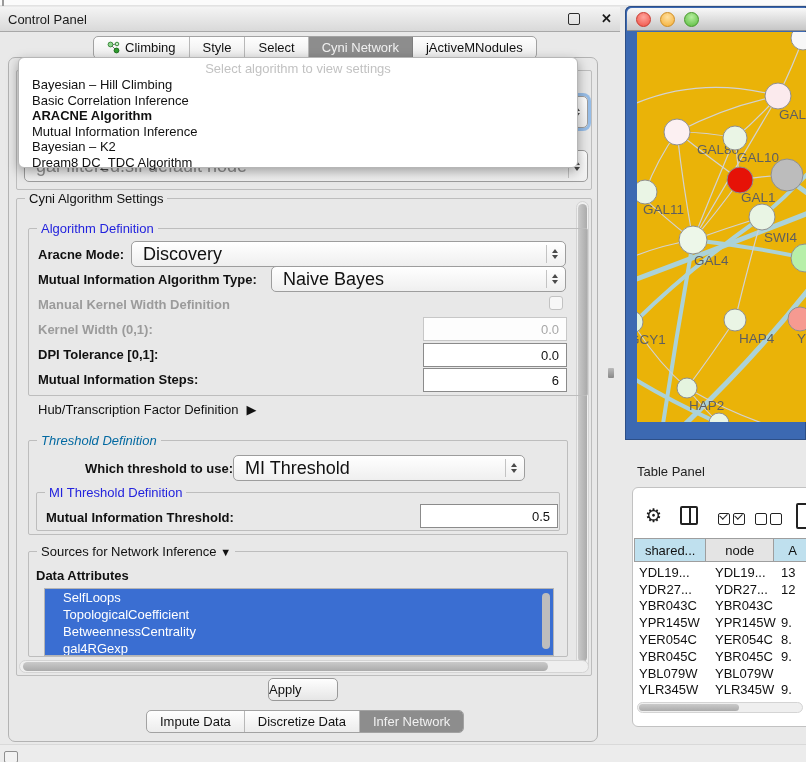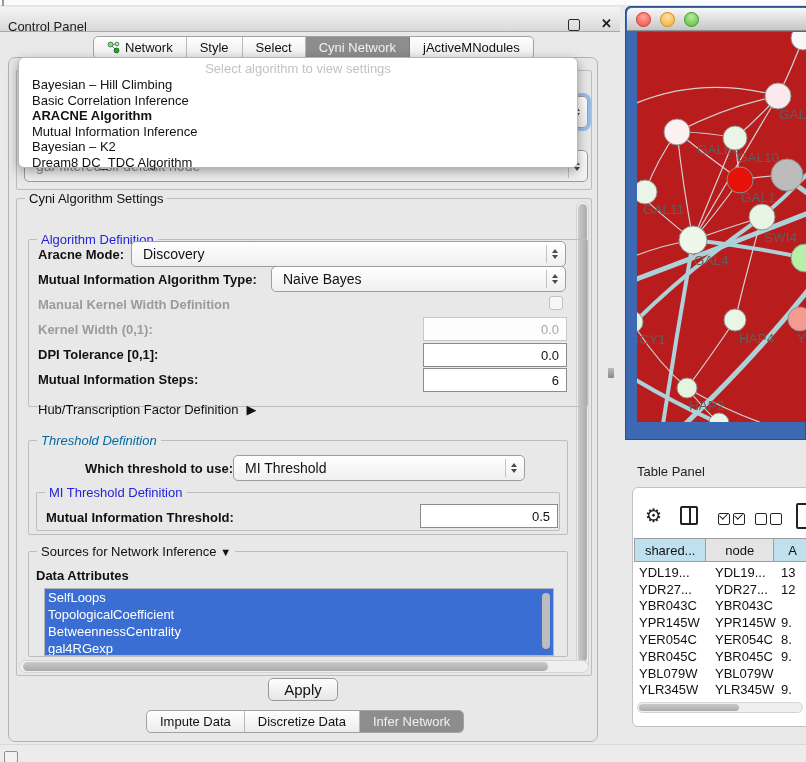--- a/index.html
+++ b/index.html
@@ -5,64 +5,64 @@
   html,body{margin:0;padding:0;}
   body{width:806px;height:762px;position:relative;overflow:hidden;
        font-family:"Liberation Sans",sans-serif;background:#e9e9e9;
        -webkit-font-smoothing:antialiased;}
   .abs{position:absolute;box-sizing:border-box;}
   .lbl{font-size:13px;color:#111;}
   .bold{font-weight:bold;}
   .dis{color:#9b9b9b;}
   
   .cp-titlebar{background:linear-gradient(#f4f4f4,#d9d9d9);border-bottom:1px solid #a8a8a8;
-               display:flex;padding:12px 8px;font-size:13px;color:#1a1a1a;gap:12px;}
+               display:flex;align-items:center;padding:12px 8px;font-size:13px;color:#1a1a1a;gap:12px;}
   .float-ic{width:10px;height:10px;border:1.5px solid #2c2c2c;border-radius:2px;}
   .close-ic{font-size:13px;font-weight:bold;color:#1a1a1a;line-height:10px;}
   
   .tabstrip{display:inline-flex;border:1px solid #a2a2a2;border-radius:5px;overflow:hidden;
             background:linear-gradient(#fefefe,#ececec);height:23px;align-items:stretch;}
   .tabseg{display:flex;align-items:center;gap:5px;padding:0 13px;font-size:13px;color:#111;
           border-right:1px solid #b8b8b8;white-space:nowrap;}
   .tabseg:last-child{border-right:none;}
   .tabseg.sel{background:#8d8d8d;color:#f1f1f1;border-right-color:#7f7f7f;}
   
   .cp-body{background:#e8e8e8;border:1px solid #b3b3b3;border-radius:7px;}
   .group{border:1px solid #bdbdbd;border-radius:2px;}
   .gtitle{position:absolute;top:-8px;left:8px;background:#e8e8e8;padding:0 4px;font-size:13px;}
   .t-blue{color:#2323dd;}
   .t-green{color:#0369a1;font-style:italic;}
   
   .combo{background:linear-gradient(#ffffff,#efefef);border:1px solid #9d9d9d;border-radius:5px;
-         display:flex;align-items:center;font-size:14px;color:#111;padding-left:11px;position:absolute;box-sizing:border-box;}
+         display:flex;align-items:center;font-size:18px;color:#111;padding-left:11px;position:absolute;box-sizing:border-box;}
   .stepper{position:absolute;right:3px;top:3px;bottom:3px;width:15px;border-left:1px solid #c3c3c3;
            display:flex;flex-direction:column;align-items:center;justify-content:center;gap:2px;}
   .tri-up{width:0;height:0;border-left:3.5px solid transparent;border-right:3.5px solid transparent;border-bottom:4.5px solid #4a4a4a;}
   .tri-dn{width:0;height:0;border-left:3.5px solid transparent;border-right:3.5px solid transparent;border-top:4.5px solid #4a4a4a;}
   .focusring{box-shadow:0 0 0 3px rgba(96,160,230,.6);}
   
   .field{background:#fff;border:1px solid #8b8b8b;font-size:13px;color:#111;text-align:right;
          padding:0 7px;display:flex;align-items:center;justify-content:flex-end;}
   .field.dis{border-color:#c7c7c7;color:#a7a7a7;background:#fdfdfd;}
   .chk{width:14px;height:14px;border:1px solid #c2c2c2;border-radius:3px;background:#f7f7f7;}
   
   .popup{background:#fff;border:1px solid #b6b6b6;border-radius:6px;box-shadow:0 4px 12px rgba(0,0,0,.35);
          z-index:60;font-size:13px;color:#111;padding-top:2px;}
   .popup .ph{color:#c2c2c2;text-align:center;height:17px;line-height:17px;}
   .popup .it{height:15.6px;line-height:15.6px;padding-left:13px;white-space:nowrap;}
   
   .attrlist{background:#fff;border:1px solid #b5b5b5;overflow:hidden;}
-  .attrlist .row{height:17px;line-height:17px;padding-left:3px;background:#3a6ed2;color:#fff;font-size:13px;}
+  .attrlist .row{height:17px;line-height:17px;padding-left:18px;background:#3a6ed2;color:#fff;font-size:13px;}
   
   .sb-track{background:#efefef;border:1px solid #d4d4d4;border-radius:7px;}
   .sb-thumb{background:linear-gradient(90deg,#cacaca,#ababab);border-radius:6px;}
   .sb-thumb-h{background:linear-gradient(#cacaca,#ababab);border-radius:6px;}
   
   .btn{background:linear-gradient(#fefefe,#e6e6e6);border:1px solid #999;border-radius:5px;
-       font-size:15px;color:#111;display:flex;align-items:center;justify-content:center;}
+       font-size:13px;color:#111;display:flex;align-items:center;}
   
   .net-frame{background:#3c69b2;border-top-left-radius:6px;box-shadow:inset 0 0 0 1px #2d4f87;}
   .net-titlebar{background:linear-gradient(#f8f8f8,#c6c6c6);border-bottom:1px solid #8e8e8e;
                 border-top-left-radius:5px;display:flex;align-items:center;padding-left:9px;gap:9px;}
   .light{width:13px;height:13px;border-radius:50%;}
   .light.red{background:radial-gradient(circle at 50% 32%,#ffa59d,#ee4f43);border:1px solid #ca3a30;}
   .light.yellow{background:radial-gradient(circle at 50% 32%,#ffe0a0,#f4ad32);border:1px solid #cf8d23;}
   .light.green{background:radial-gradient(circle at 50% 32%,#b7eea0,#56ba3a);border:1px solid #47982c;}
   
   .tp-box{background:#fff;border:1px solid #c2c2c2;border-radius:6px;}
@@ -92,21 +92,21 @@
 
 <div class="abs tabstrip" style="left:93px;top:36px;">
   <div class="tabseg">
     <svg width="13" height="13" viewBox="0 0 13 13">
       <line x1="4" y1="4" x2="9" y2="9" stroke="#777" stroke-width="1"></line>
       <line x1="4" y1="4" x2="9" y2="3" stroke="#777" stroke-width="1"></line>
       <circle cx="3.5" cy="3.5" r="2.4" fill="#8fd48f" stroke="#3c8a3c"></circle>
       <circle cx="9.5" cy="9.5" r="2.4" fill="#2f9e2f" stroke="#1f6e1f"></circle>
       <circle cx="10" cy="3" r="1.8" fill="#c9ecc9" stroke="#3c8a3c"></circle>
     </svg>
-    <span>Network</span>
+    <span>Climbing</span>
   </div>
   <div class="tabseg">
       <span>Style</span>
     </div>
   <div class="tabseg">
       <span>Select</span>
     </div>
   <div class="tabseg sel">
       <span>Cyni Network</span>
     </div>
@@ -143,21 +143,21 @@
 </div>
 
 <div class="abs group" style="left:16px;top:198px;width:576px;height:478px;">
   <span class="gtitle" style="color:#111;">Cyni Algorithm Settings</span>
 </div>
 
 <div class="abs sb-track" style="left:576px;top:201px;width:13px;height:471px;">
   <div class="sb-thumb" style="position:absolute;left:1px;top:2px;width:9px;height:458px;"></div>
 </div>
 
-<div class="abs group" style="left:28px;top:228px;width:560px;height:168px;margin-top:11px;">
+<div class="abs group" style="left:28px;top:228px;width:560px;height:168px;">
   <span class="gtitle t-blue">Algorithm Definition</span>
 </div>
 
 <span class="abs lbl bold" style="left:38px;top:247px;">Aracne Mode:</span>
 <div class="abs combo" style="left:131px;top:241px;width:435px;height:26px;">
   <span>Discovery</span>
   <span class="stepper">
       <span class="tri-up"></span>
       <span class="tri-dn"></span>
     </span>
@@ -254,21 +254,21 @@
 <div class="abs" style="left:4px;top:751px;width:14px;height:12px;border:1px solid #8f8f8f;border-radius:2px;background:#f2f2f2;"></div>
 
 <div class="abs" style="left:608px;top:368px;width:6px;height:10px;background:linear-gradient(#bbb,#888);border-radius:1px;"></div>
 
 <div class="abs net-frame" style="left:625px;top:6px;width:181px;height:434px;"></div>
 <div class="abs net-titlebar" style="left:627px;top:8px;width:179px;height:23px;">
   <span class="light red"></span>
   <span class="light yellow"></span>
   <span class="light green"></span>
 </div>
-<div class="abs" style="left:637px;top:32px;width:169px;height:390px;background:#b91c1c;overflow:hidden;">
+<div class="abs" style="left:637px;top:32px;width:169px;height:390px;background:#eab308;overflow:hidden;">
   <svg width="169" height="390" viewBox="0 0 169 390" style="display:block;">
       <path d="M -14 252 Q 62 224 174 180" fill="none" stroke="#abd2d8" stroke-width="5" stroke-linecap="round"></path>
       <path d="M 56 208 Q 112 214 168 226" fill="none" stroke="#abd2d8" stroke-width="4" stroke-linecap="round"></path>
       <path d="M 125 185 Q 42 244 -12 300" fill="none" stroke="#abd2d8" stroke-width="4" stroke-linecap="round"></path>
       <path d="M 176 252 Q 118 326 42 398" fill="none" stroke="#abd2d8" stroke-width="5" stroke-linecap="round"></path>
       <path d="M 56 210 Q 40 300 26 392" fill="none" stroke="#abd2d8" stroke-width="4" stroke-linecap="round"></path>
       <path d="M 150 147 Q 170 160 184 172" fill="none" stroke="#abd2d8" stroke-width="5" stroke-linecap="round"></path>
       <path d="M 176 136 Q 152 162 126 184" fill="none" stroke="#abd2d8" stroke-width="4" stroke-linecap="round"></path>
       <path d="M -14 340 Q 30 368 88 394" fill="none" stroke="#abd2d8" stroke-width="4" stroke-linecap="round"></path>
       <path d="M 56 208 Q 46 154 40 100" fill="none" stroke="#d2d2d2" stroke-width="1.2" stroke-linecap="round"></path>

